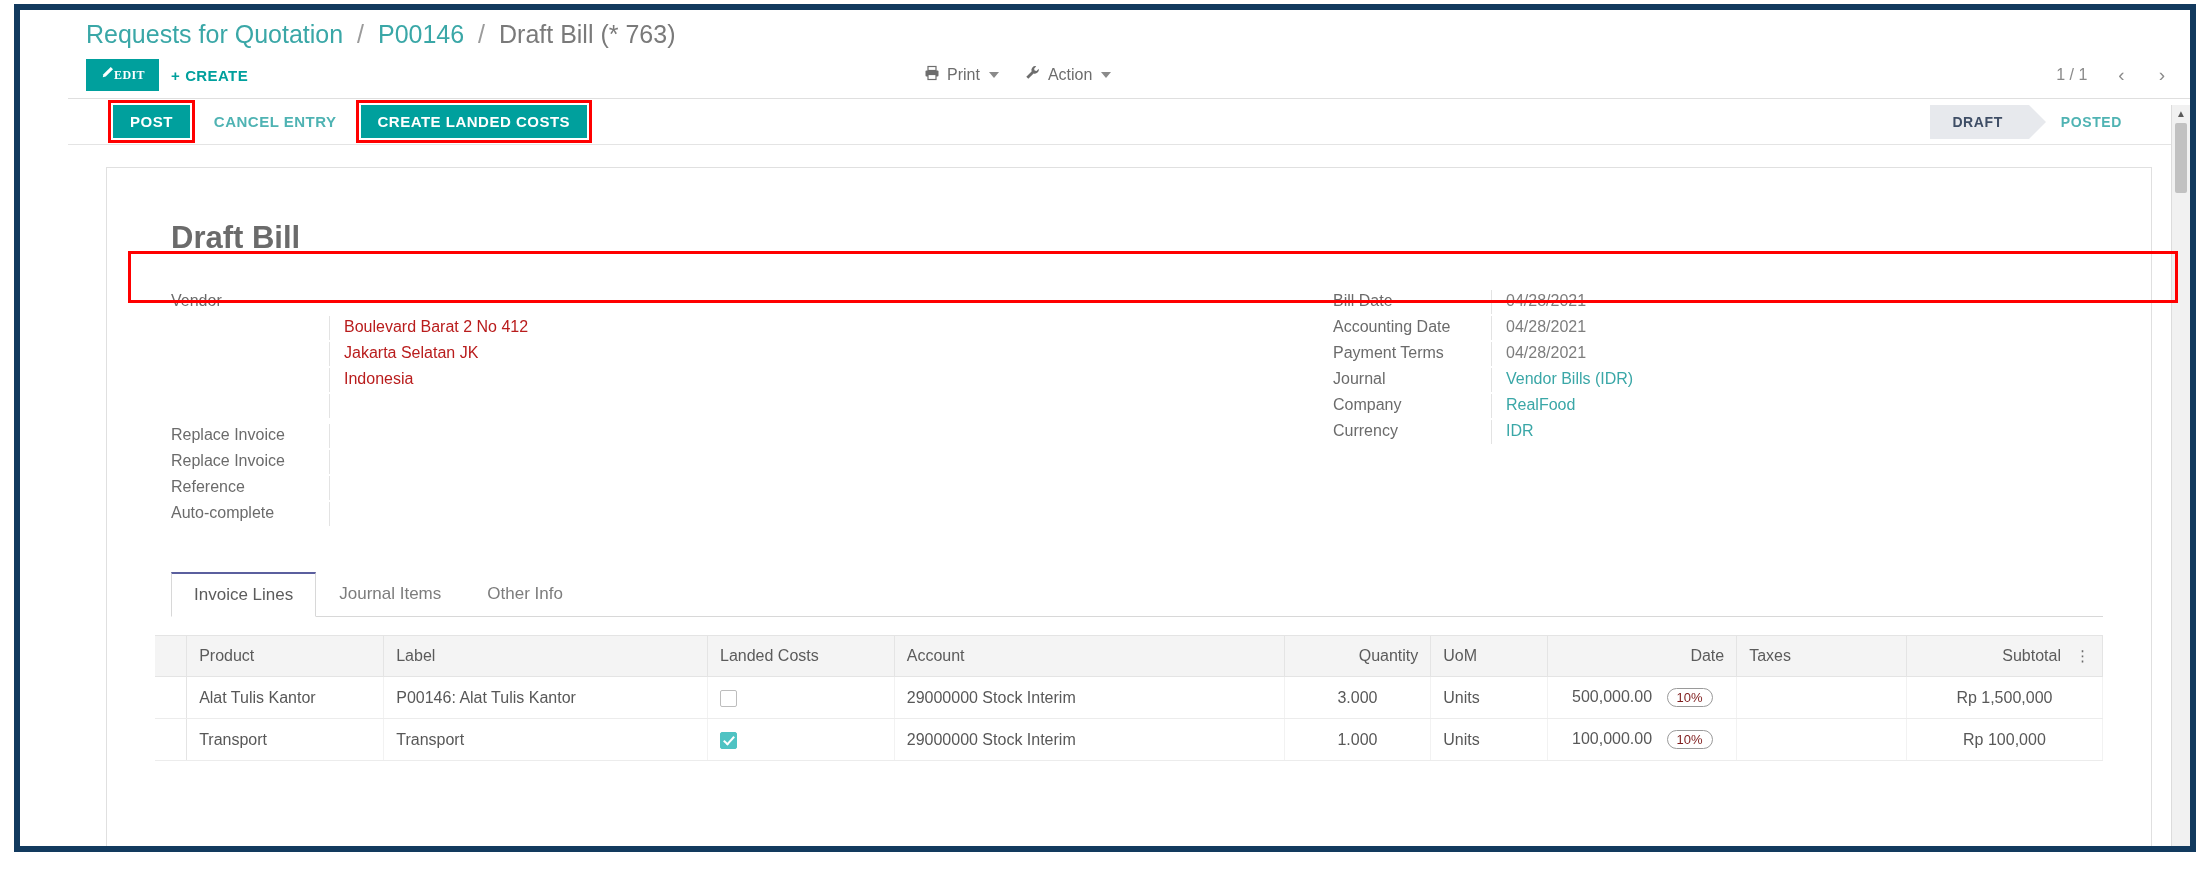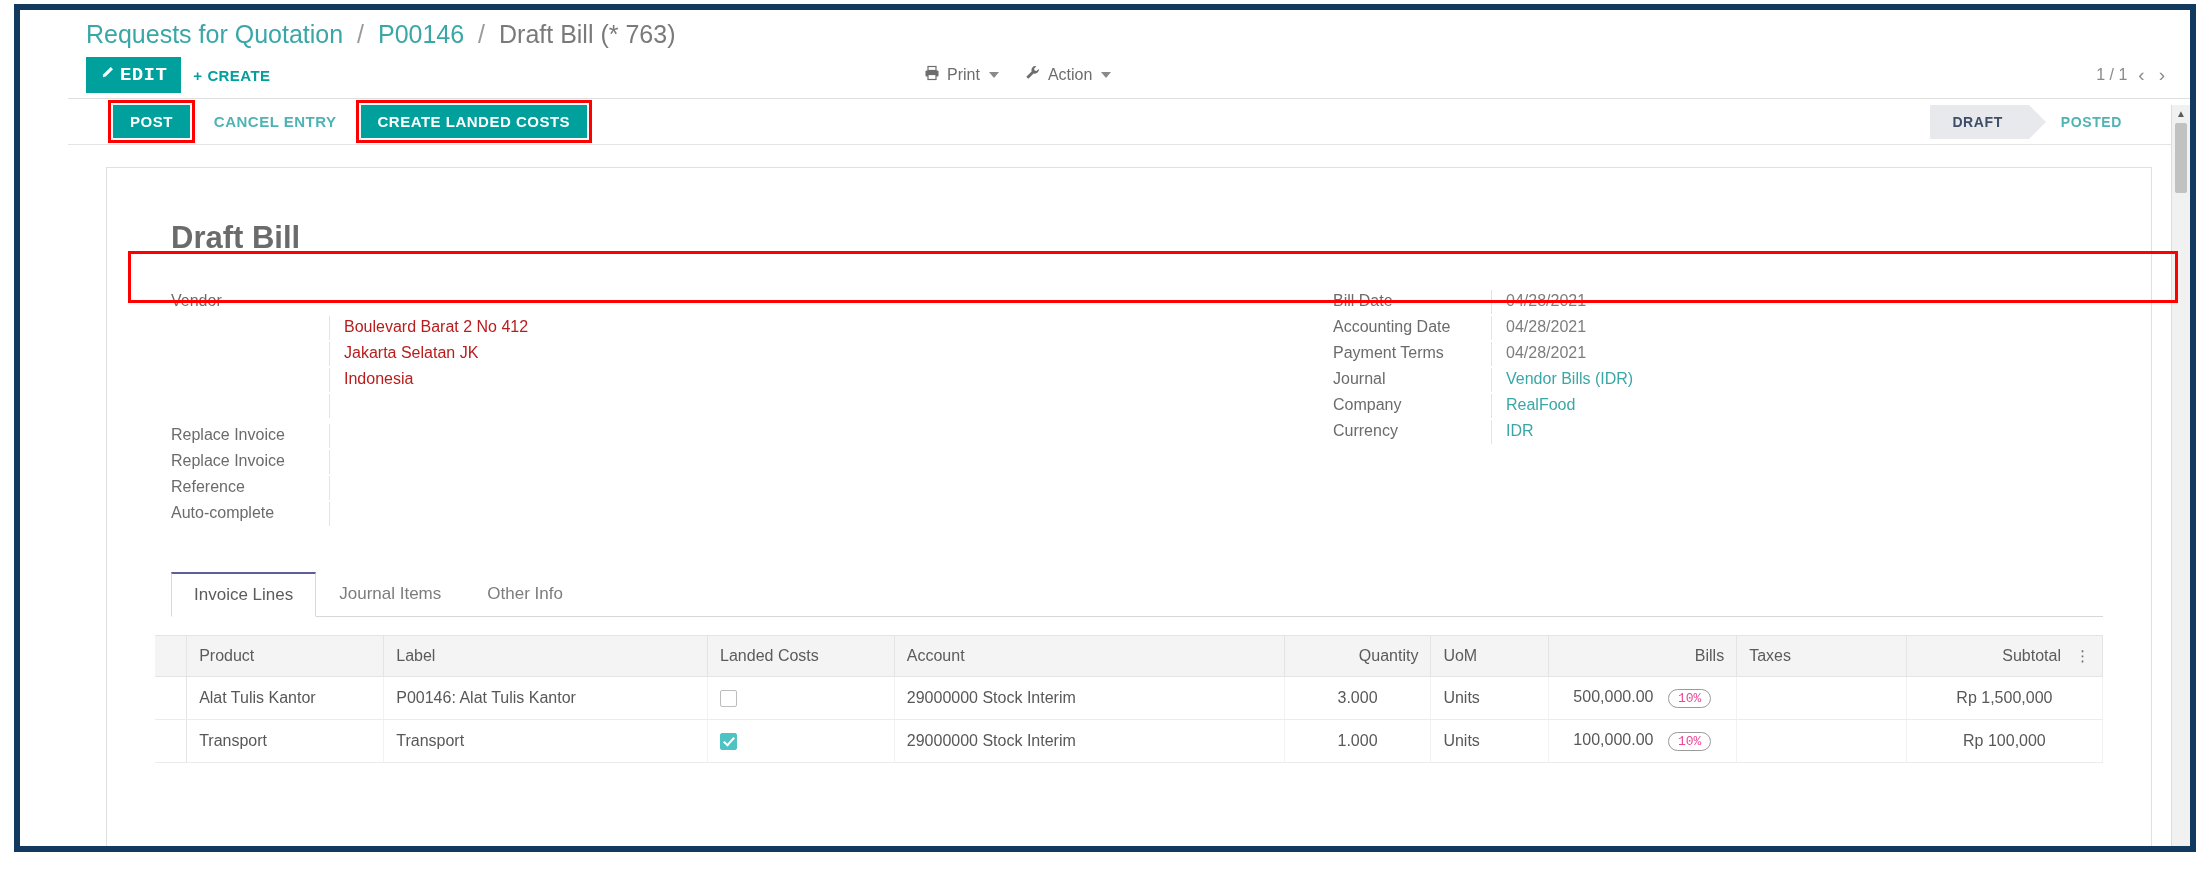--- a/index.html
+++ b/index.html
@@ -45,29 +45,28 @@
     height: 47px;
     border-bottom: 1px solid #dfdfdf;
     padding-left: 18px;
     display: flex;
     align-items: center;
   }
   .btn-primary {
     background: #00a09d;
     color: #ffffff;
     border: none;
-    font-size: 19px;
+    font-size: 12px;
     font-weight: bold;
     letter-spacing: .4px;
     padding: 7px 14px;
     cursor: pointer;
     display: inline-flex;
     align-items: center;
-    gap: 6px;
-    font-family: Liberation Mono, monospace;
+    font-family: Liberation Serif, serif;
   }
   .btn-link {
     background: transparent;
     border: none;
     color: #00a09d;
     font-size: 15px;
     font-weight: bold;
     letter-spacing: .4px;
     padding: 7px 12px;
     cursor: pointer;
@@ -97,21 +96,21 @@
     border-right: 5px solid transparent;
     border-top: 6px solid #8a8a8a;
     display: inline-block;
     margin-left: 2px;
   }
   #pager {
     position: absolute;
     right: 22px;
     display: flex;
     align-items: center;
-    gap: 8px;
+    gap: 28px;
     color: #8a8a8a;
     font-size: 16px;
   }
   .pager-arrow {
     color: #8a8a8a;
     font-size: 19px;
     cursor: pointer;
     padding: 0 3px;
   }
 
@@ -328,24 +327,23 @@
     width: 4px; height: 9px;
     border: solid #ffffff;
     border-width: 0 2px 2px 0;
     transform: rotate(42deg);
   }
   .tax-pill {
     border: 1px solid #9a9a9a;
     border-radius: 11px;
     padding: 1px 9px;
     font-size: 13px;
-    color: #ec4899;
+    color: #7f1d1d;
     display: inline-block;
     margin-left: 10px;
-    font-family: Liberation Mono, monospace;
   }
   .optional-dots {
     float: right;
     letter-spacing: 0;
     color: #6b6b6b;
     font-size: 15px;
     cursor: pointer;
     padding-left: 14px;
   }
 
@@ -542,21 +540,21 @@
           <table id="lines">
             <thead>
               <tr>
                 <th class="handle-col"></th>
                 <th class="col-product">Product</th>
                 <th class="col-label">Label</th>
                 <th class="col-landed">Landed Costs</th>
                 <th class="col-account">Account</th>
                 <th class="col-qty num">Quantity</th>
                 <th class="col-uom">UoM</th>
-                <th class="col-price num">Bills</th>
+                <th class="col-price num">Date</th>
                 <th class="col-taxes">Taxes</th>
                 <th class="col-subtotal num">
                   <span>Subtotal</span>
                   <span class="optional-dots">⋮</span>
                 </th>
               </tr>
             </thead>
             <tbody>
               <tr>
                 <td class="handle-col"></td>

